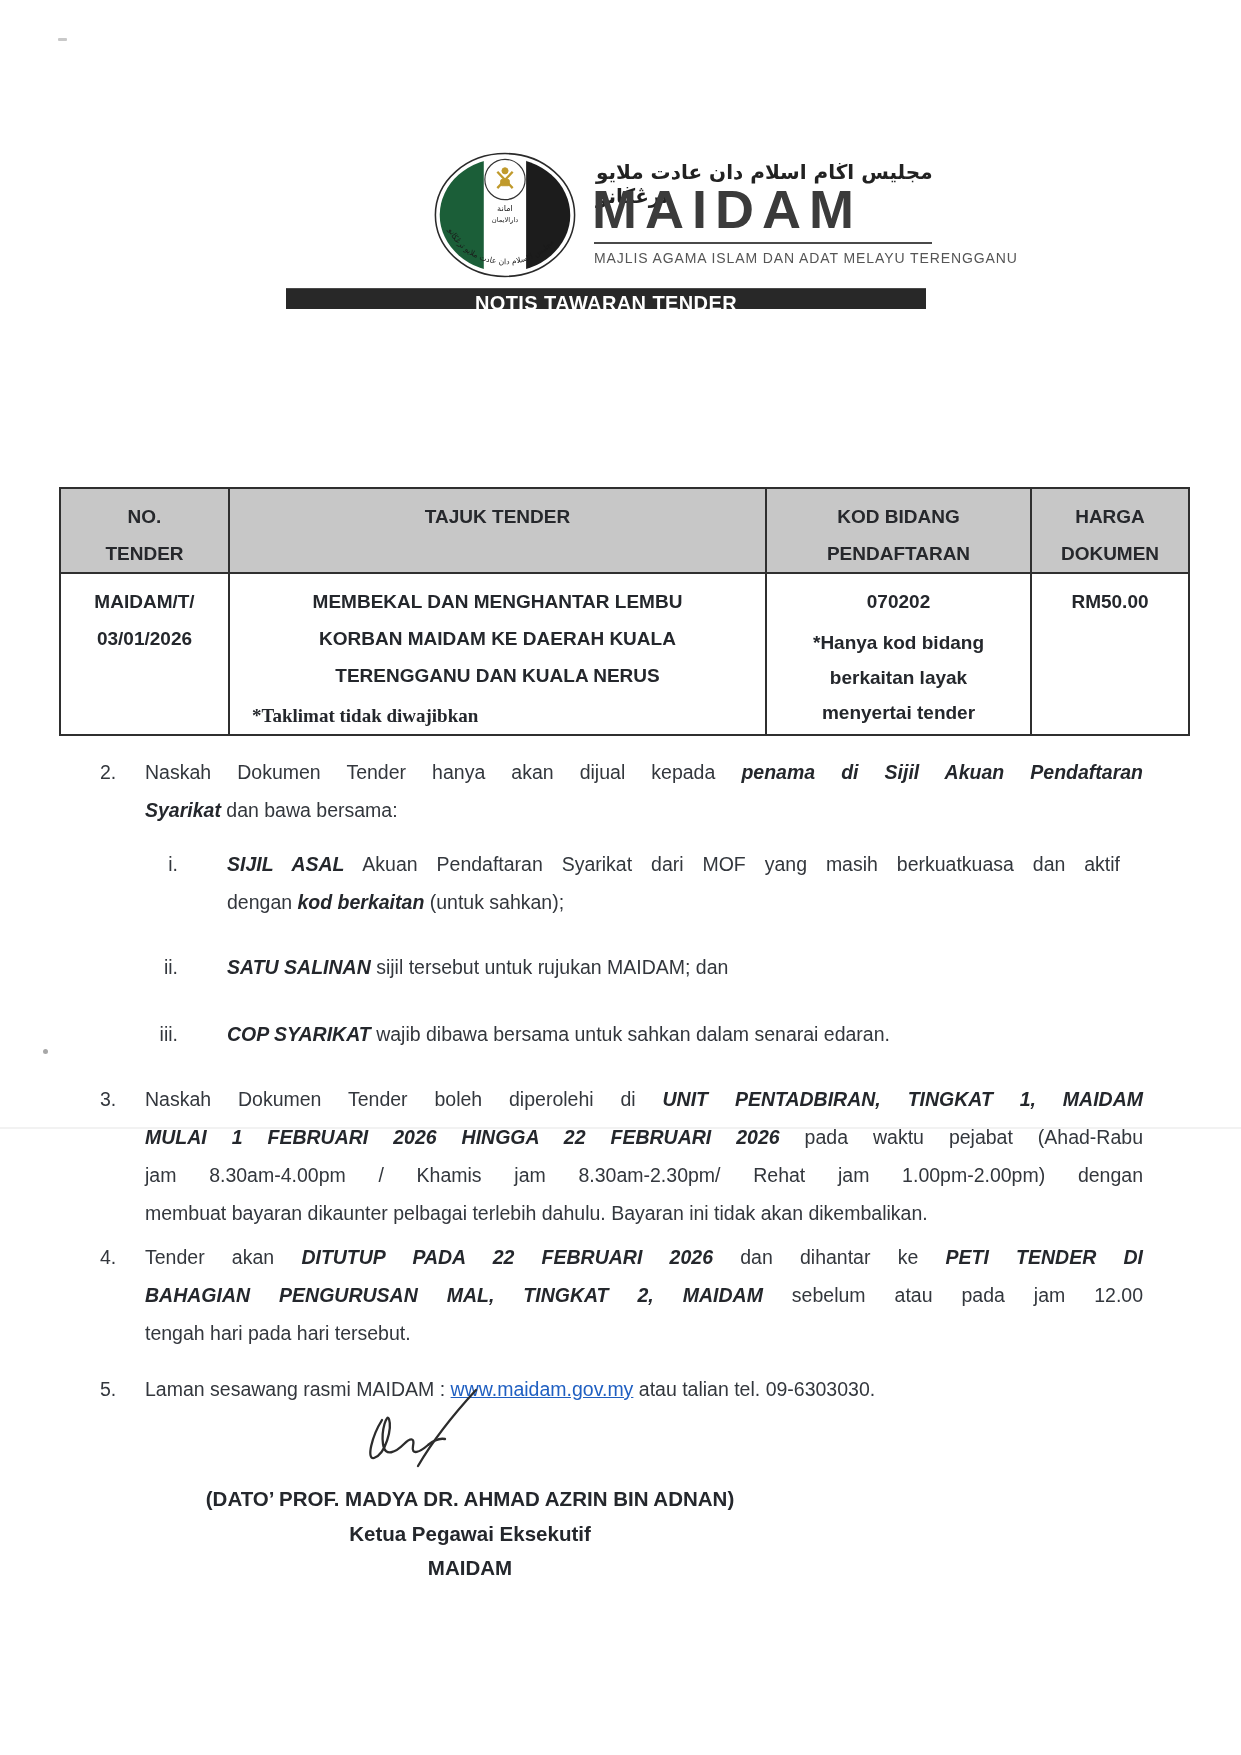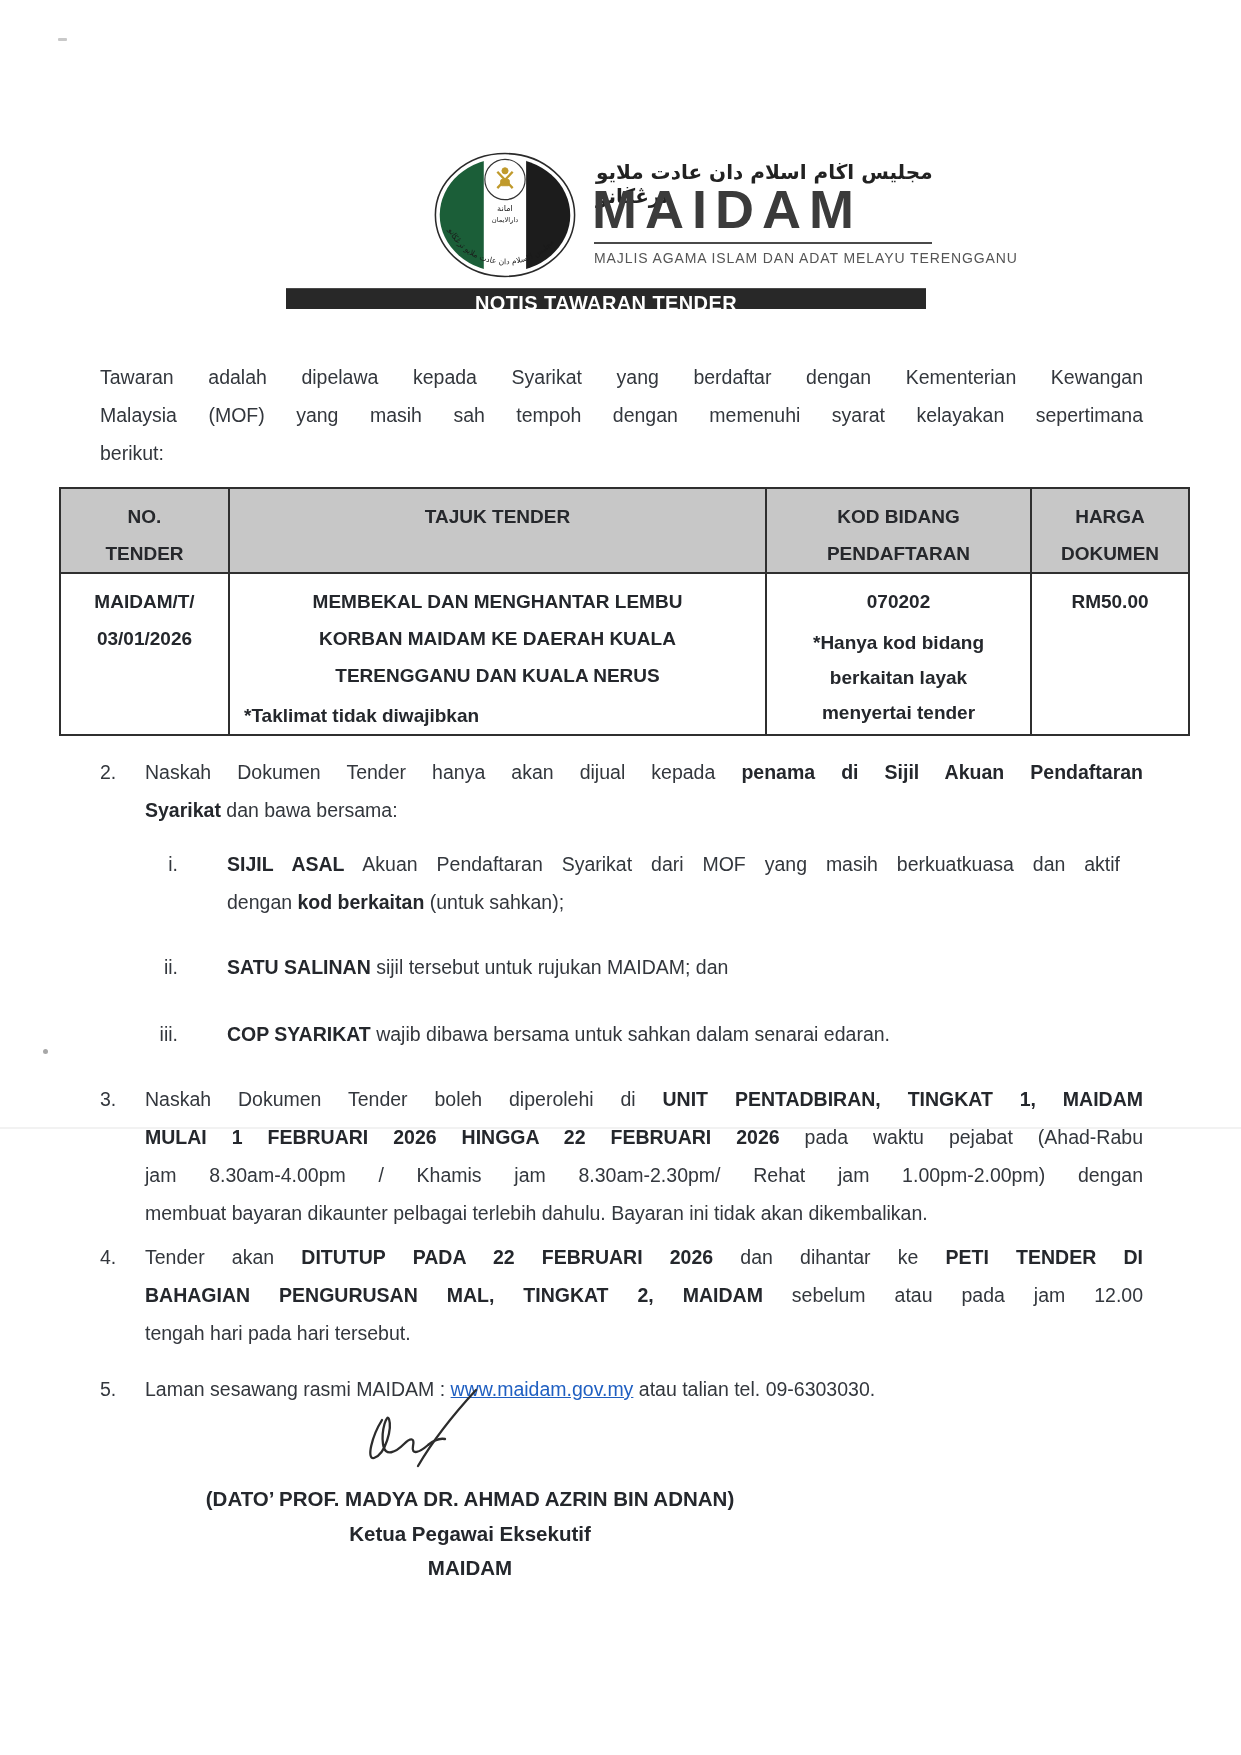--- a/index.html
+++ b/index.html
@@ -29,21 +29,21 @@
 
   
   .banner{left:286px;top:288px;width:640px;height:21px;background:var(--banner_bg);
     color:var(--banner_text);font-size:20px;font-weight:bold;letter-spacing:0.4px;
     text-align:center;line-height:31px;box-shadow:inset 0 1px 0 #4a4a4a;}
 
   
   .para{line-height:38px;font-size:19.5px;}
   .jline{text-align:justify;text-align-last:justify;}
   .jline.jlast{text-align-last:left;}
-  .b{font-weight:bold;color:var(--bold_text);}
+  .b{font-weight:bold;color:var(--bold_text);font-style:italic;}
   .link{color:var(--link);text-decoration:underline;cursor:pointer;}
 
   .intro{left:100px;top:358px;width:1043px;}
 
   .item{left:100px;width:1043px;}
   .item .num{position:absolute;left:0;top:0;font-size:19.5px;line-height:38px;}
   .item .itext{margin-left:45px;}
 
   .sub{left:145px;width:975px;}
   .sub .num{position:absolute;left:0;top:0;width:33px;text-align:right;
@@ -51,21 +51,21 @@
   .sub .itext{margin-left:82px;}
 
   
   .tender-table{left:59px;top:487px;width:1129px;border-collapse:collapse;table-layout:fixed;}
   .tender-table th,.tender-table td{border:2px solid var(--border);vertical-align:top;
     font-size:19px;line-height:37px;padding-top:9px;}
   .tender-table th{background:var(--table_header_bg);font-weight:bold;color:#26282c;
     height:80px;text-align:center;}
   .tender-table td{height:149px;font-weight:bold;color:var(--bold_text);text-align:center;}
   .col-no{width:169px;} .col-tajuk{width:537px;} .col-kod{width:265px;} .col-harga{width:158px;}
-  .tajuk-note{text-align:left;padding-left:14px;margin-top:3px;}
+  .tajuk-note{text-align:left;padding-left:22px;margin-top:3px;font-family:Liberation Serif, serif;}
   .kod-note{margin-top:5px;line-height:35px;}
 
   
   .sig-svg{left:348px;top:1386px;}
   .sig-block{left:95px;top:1482px;width:750px;text-align:center;font-weight:bold;
     color:var(--bold_text);font-size:20.5px;line-height:34.5px;}
 
   
   .artifact-dash{left:58px;top:38px;width:9px;height:3px;background:#c9c9c9;border-radius:1px;}
   .artifact-dot{left:43px;top:1049px;width:5px;height:5px;border-radius:50%;background:#8a8a8a;opacity:.75;}
@@ -105,25 +105,20 @@
     </text>
   </svg>
 
   <div class="abs arabic jawi-calligraphy">مجليس اڬام اسلام دان عادت ملايو ترڠڬانو</div>
   <div class="abs wordmark">MAIDAM</div>
   <div class="abs wordmark-rule"></div>
   <div class="abs org-caption">MAJLIS AGAMA ISLAM DAN ADAT MELAYU TERENGGANU</div>
 
   <div class="abs banner">NOTIS TAWARAN TENDER</div>
 
-  <div class="abs intro para">
-      <div class="jline"><span>Tawaran adalah dipelawa kepada Syarikat yang berdaftar dengan Kementerian Kewangan</span></div>
-      <div class="jline"><span>Malaysia (MOF) yang masih sah tempoh dengan memenuhi syarat kelayakan sepertimana</span></div>
-      <div class="jline jlast"><span>berikut:</span></div>
-    </div>
 
   <table class="abs tender-table">
     <colgroup>
         <col class="col-no">
         <col class="col-tajuk">
         <col class="col-kod">
         <col class="col-harga">
       </colgroup>
     <tbody>
         <tr>

